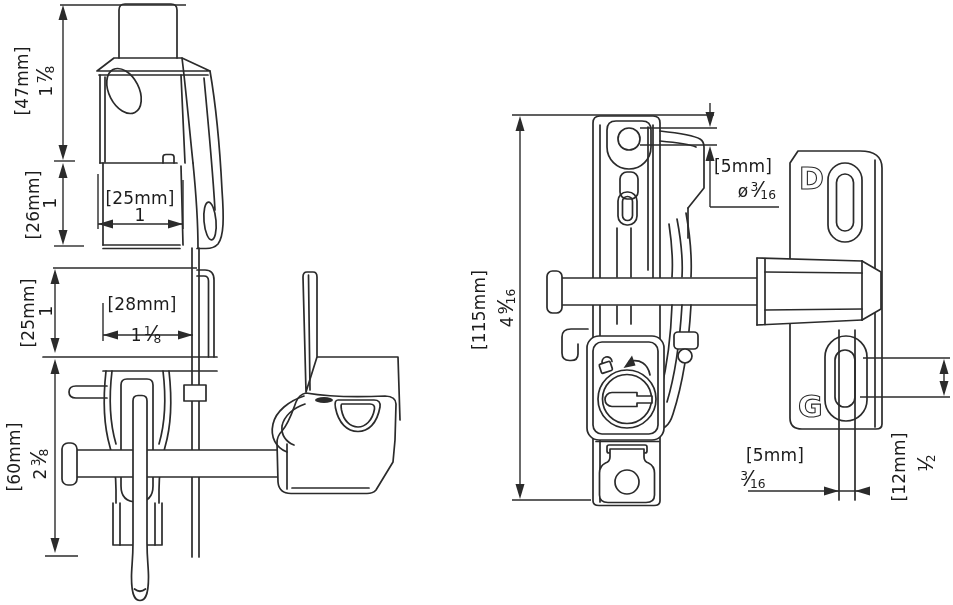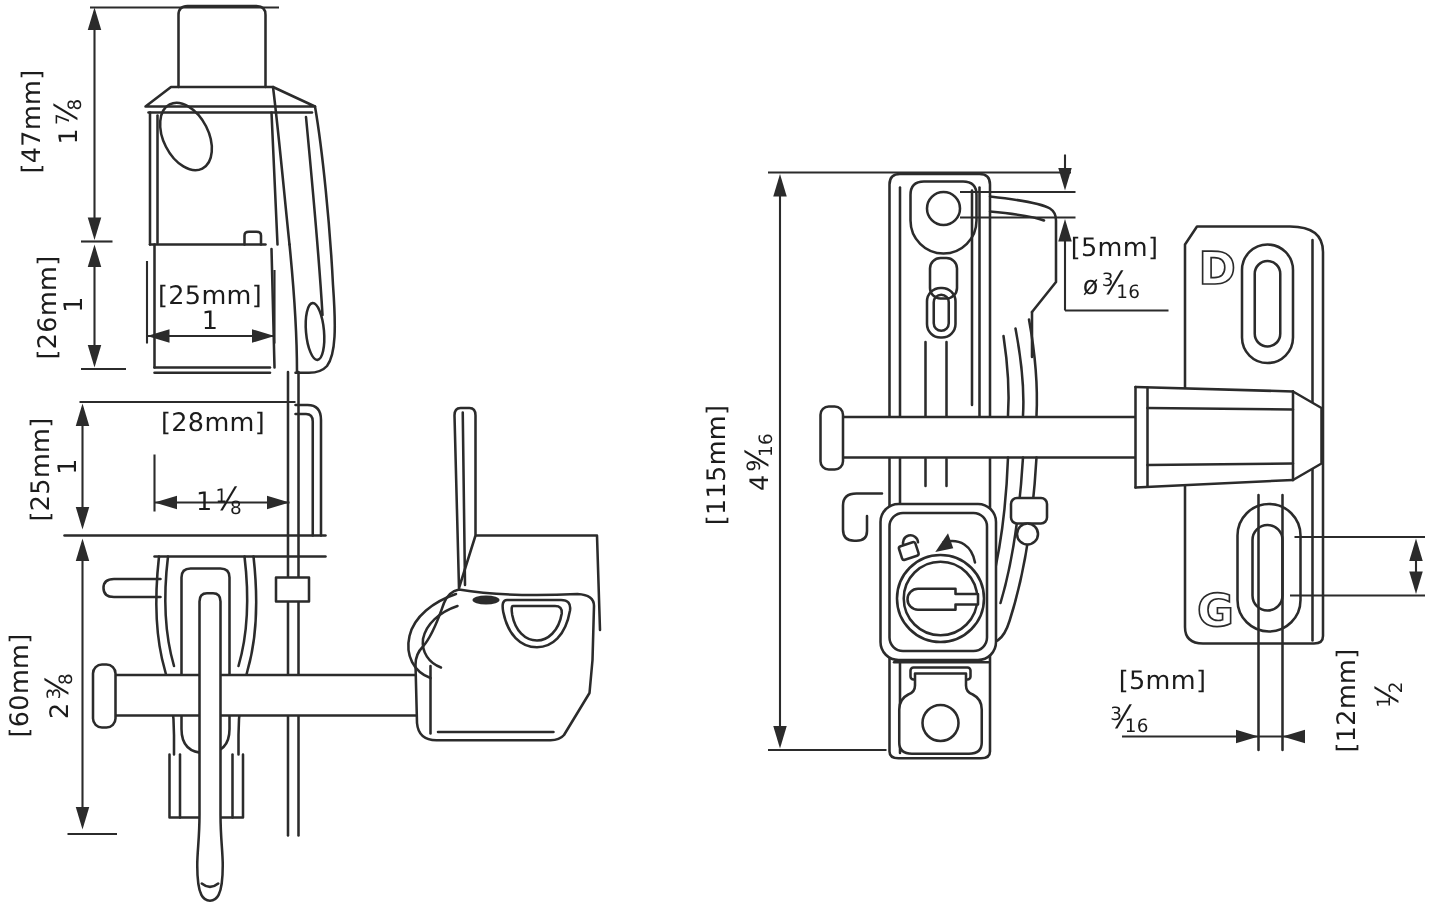--- a/index.html
+++ b/index.html
@@ -266,28 +266,28 @@
 
 <div class="lbl rot" style="left:28px;top:313px">[25mm]</div>
 <div class="lbl rot" style="left:46px;top:310px"><span class="fw">1</span></div>
 
 <div class="lbl rot" style="left:14px;top:457px">[60mm]</div>
 <div class="lbl rot" style="left:39px;top:464px"><span class="fw">2</span><span class="fn">3</span><span class="fs">⁄</span><span class="fd">8</span></div>
 
 <div class="lbl" style="left:140px;top:198px">[25mm]</div>
 <div class="lbl" style="left:141px;top:215px"><span class="fw">1</span></div>
 
-<div class="lbl" style="left:142px;top:283px">[28mm]</div>
+<div class="lbl" style="left:142px;top:304px">[28mm]</div>
 <div class="lbl" style="left:146px;top:334px"><span class="fw">1</span><span class="fn">1</span><span class="fs">⁄</span><span class="fd">8</span></div>
 
 <div class="lbl rot" style="left:479px;top:310px">[115mm]</div>
 <div class="lbl rot" style="left:506px;top:308px"><span class="fw">4</span><span class="fn">9</span><span class="fs">⁄</span><span class="fd">16</span></div>
 
 <div class="lbl" style="left:743px;top:166px">[5mm]</div>
-<div class="lbl" style="left:741px;top:190px"><span class="fw">ø</span><span class="fn">3</span><span class="fs">⁄</span><span class="fd">16</span></div>
+<div class="lbl" style="left:757px;top:190px"><span class="fw">ø</span><span class="fn">3</span><span class="fs">⁄</span><span class="fd">16</span></div>
 
 <div class="lbl" style="left:775px;top:455px">[5mm]</div>
 <div class="lbl" style="left:753px;top:479px"><span class="fn">3</span><span class="fs">⁄</span><span class="fd">16</span></div>
 
 <div class="lbl rot" style="left:899px;top:467px">[12mm]</div>
 <div class="lbl rot" style="left:926px;top:463px"><span class="fn">1</span><span class="fs">⁄</span><span class="fd">2</span></div>
 
 </div>
 
 </body></html>

